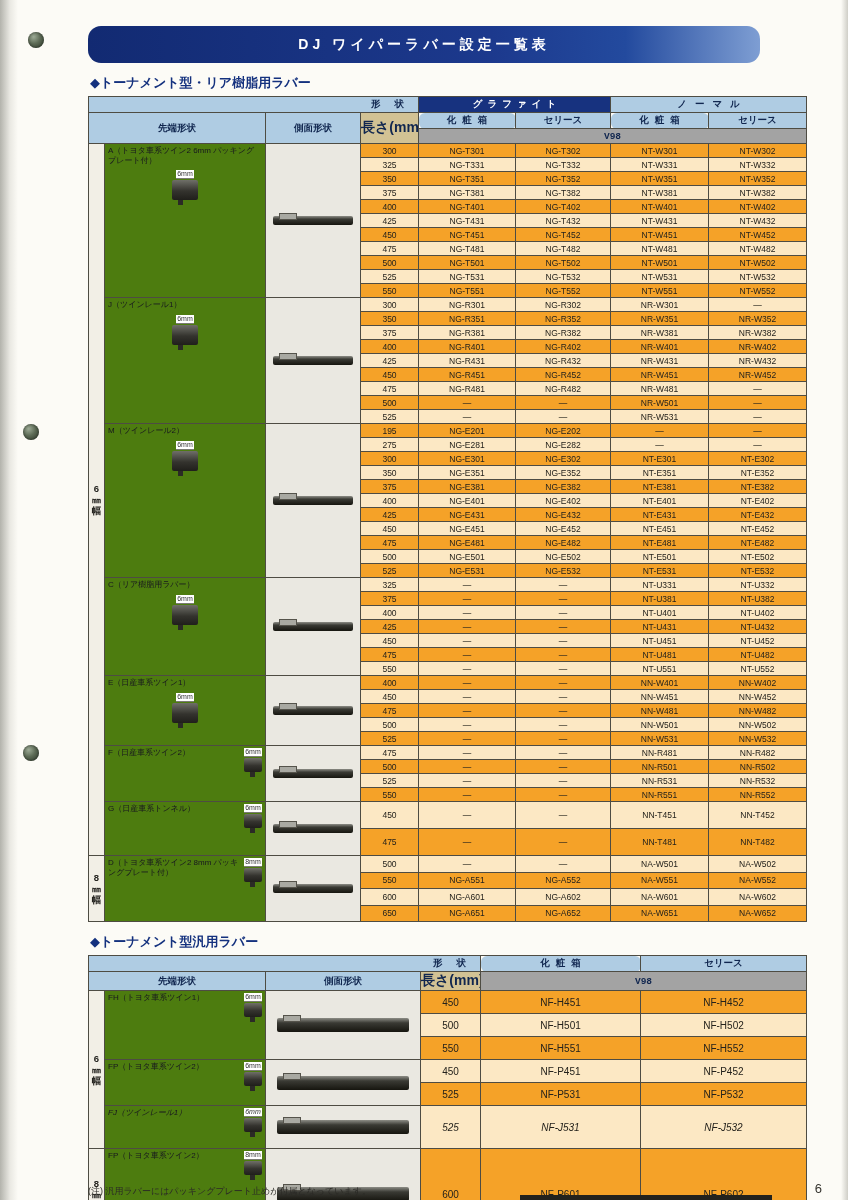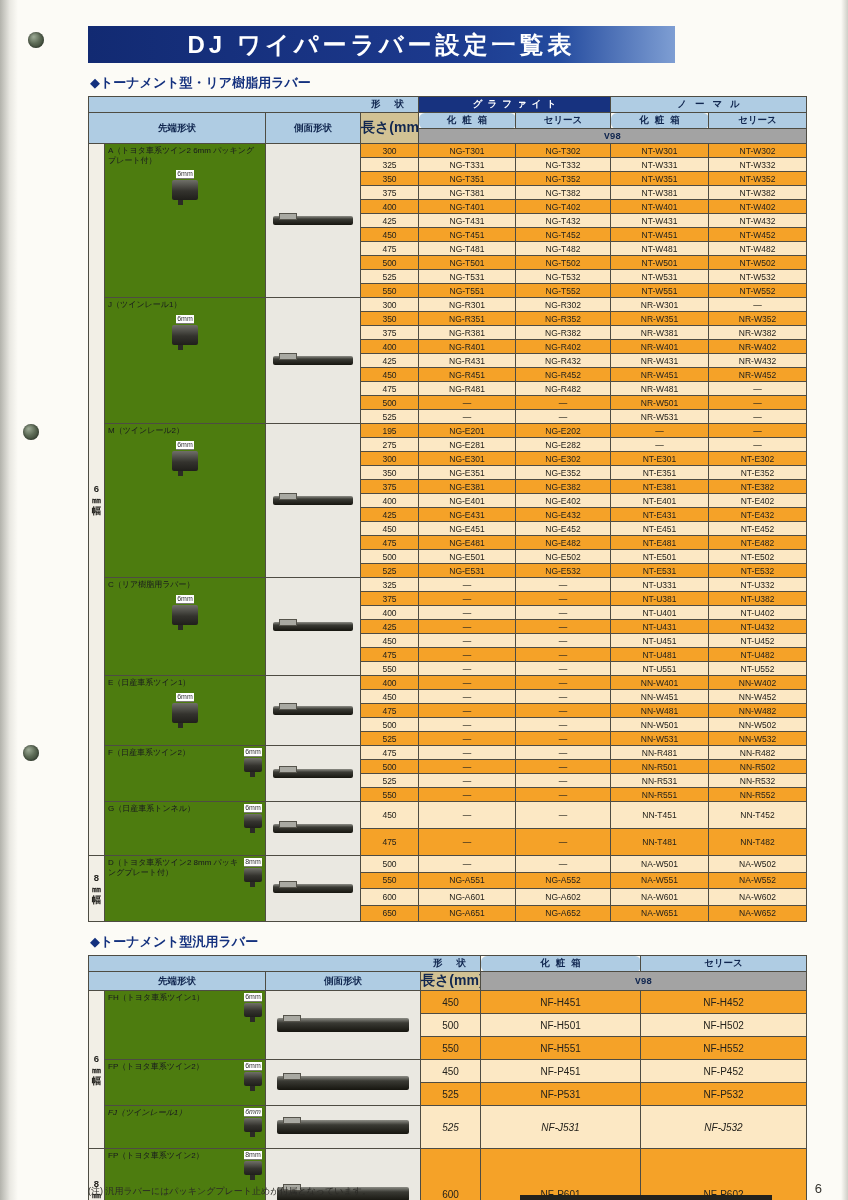--- a/index.html
+++ b/index.html
@@ -6,23 +6,23 @@
   body{background:#c8c8c2;font-family:"Liberation Sans","DejaVu Sans",sans-serif;}
   .page{position:relative;width:848px;height:1200px;background:#fcfbf6;overflow:hidden;}
   .edge-left{position:absolute;left:0;top:0;width:18px;height:100%;
     background:linear-gradient(90deg,#b3b3ac,#e9e8e2 55%,#fcfbf6);}
   .edge-right{position:absolute;right:0;top:0;width:7px;height:100%;
     background:linear-gradient(270deg,#cfcec7,rgba(255,255,255,0));}
   .hole{position:absolute;width:16px;height:16px;border-radius:50%;
     background:radial-gradient(circle at 35% 30%,#9dab96 0%,#5d6b56 45%,#2e392b 100%);
     box-shadow:inset 0 0 3px rgba(0,0,0,.5);}
   .content{position:absolute;left:88px;top:26px;width:718px;}
-  .title-bar{width:587px;height:37px;color:#fff;display:flex;align-items:center;justify-content:center;
-    font-size:24px;font-weight:bold;letter-spacing:4px;
-    background:linear-gradient(90deg,#122a72 0%,#1c398d 60%,#234a9e 80%,#7e9ed3 100%);}
+  .title-bar{width:672px;height:37px;color:#fff;display:flex;align-items:center;justify-content:center;
+    font-size:14px;font-weight:bold;letter-spacing:4px;
+    background:linear-gradient(90deg,#122a72 0%,#1c398d 60%,#234a9e 80%,#7e9ed3 100%);border-radius:13px;}
   .section-head{color:#14317e;font-weight:bold;font-size:13px;margin:11px 0 4px 2px;}
 
   table{border-collapse:collapse;width:718px;table-layout:fixed;}
   th,td{border:1px solid #4e4c43;padding:0;text-align:center;overflow:hidden;}
   th{background:#afcce3;color:#10264f;font-size:9.5px;font-weight:bold;height:15px;white-space:nowrap;}
   th.shape{letter-spacing:14px;text-indent:14px;text-align:right;}
   th.graphite{background:#17327f;color:#ffffff;letter-spacing:5px;text-indent:5px;}
   th.normal{letter-spacing:8px;text-indent:8px;}
   th.box{letter-spacing:6px;text-indent:6px;border-radius:6px;}
   th.len-h{background:#d2c294;font-size:14px;}

